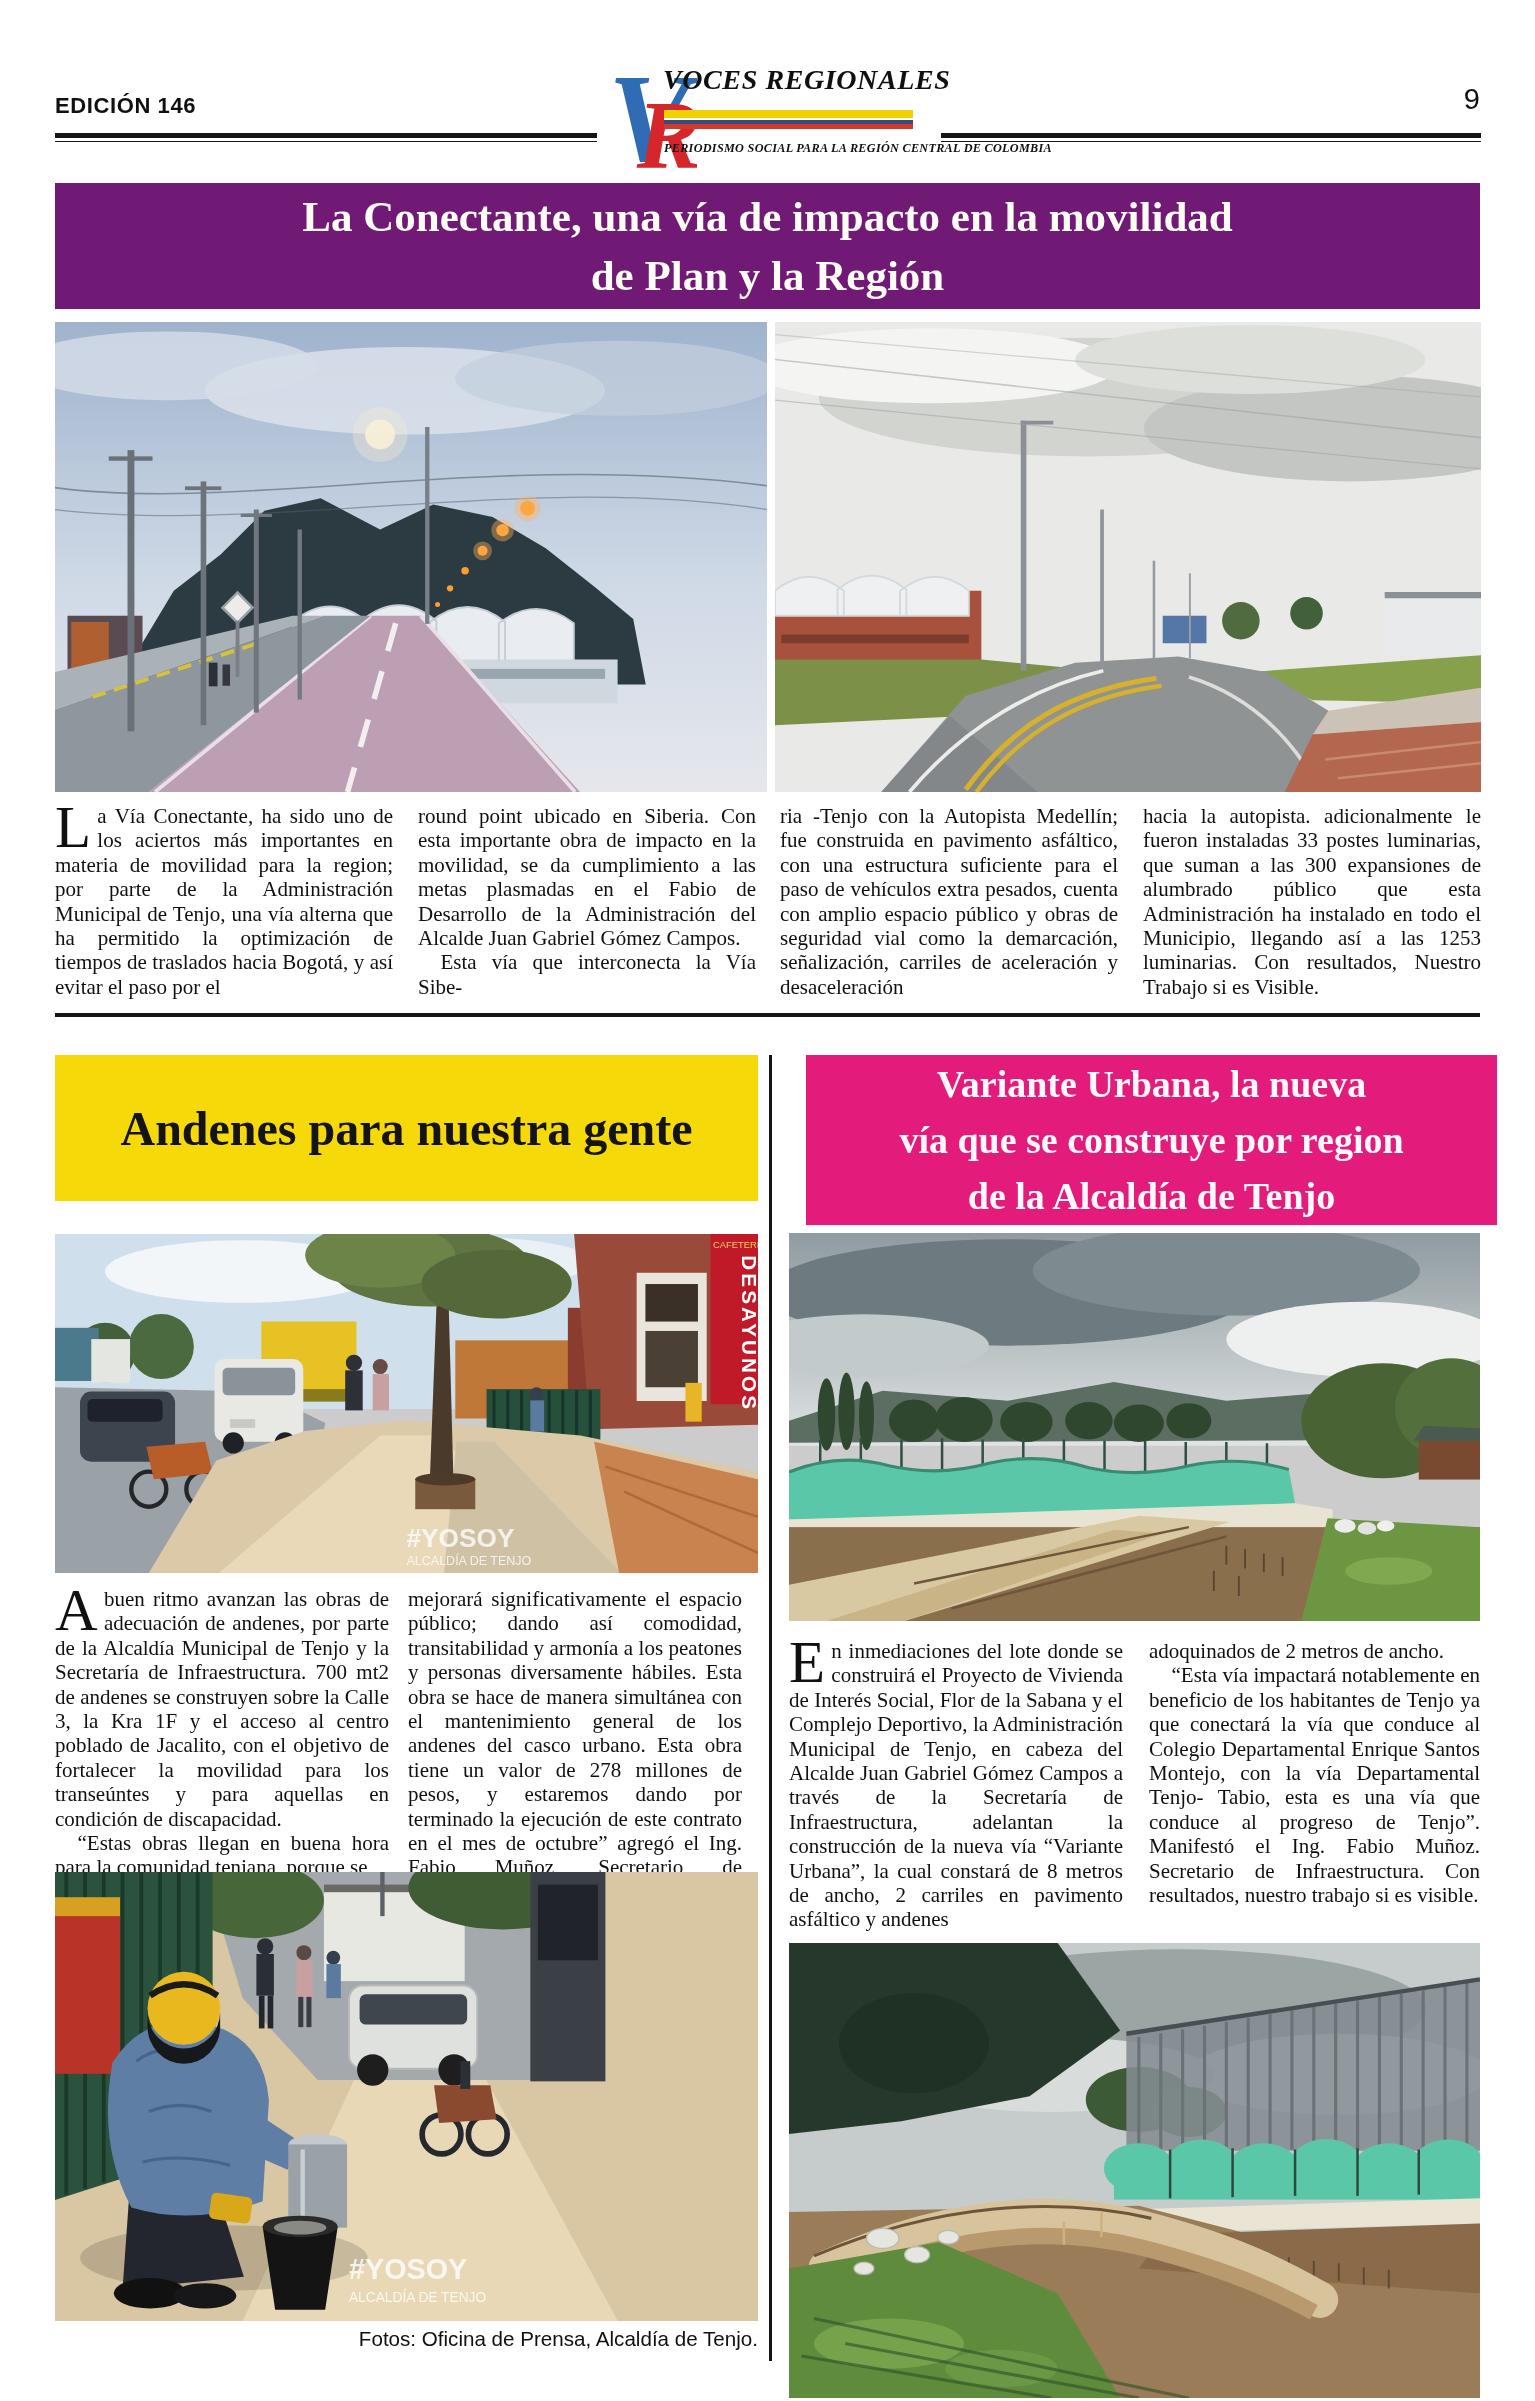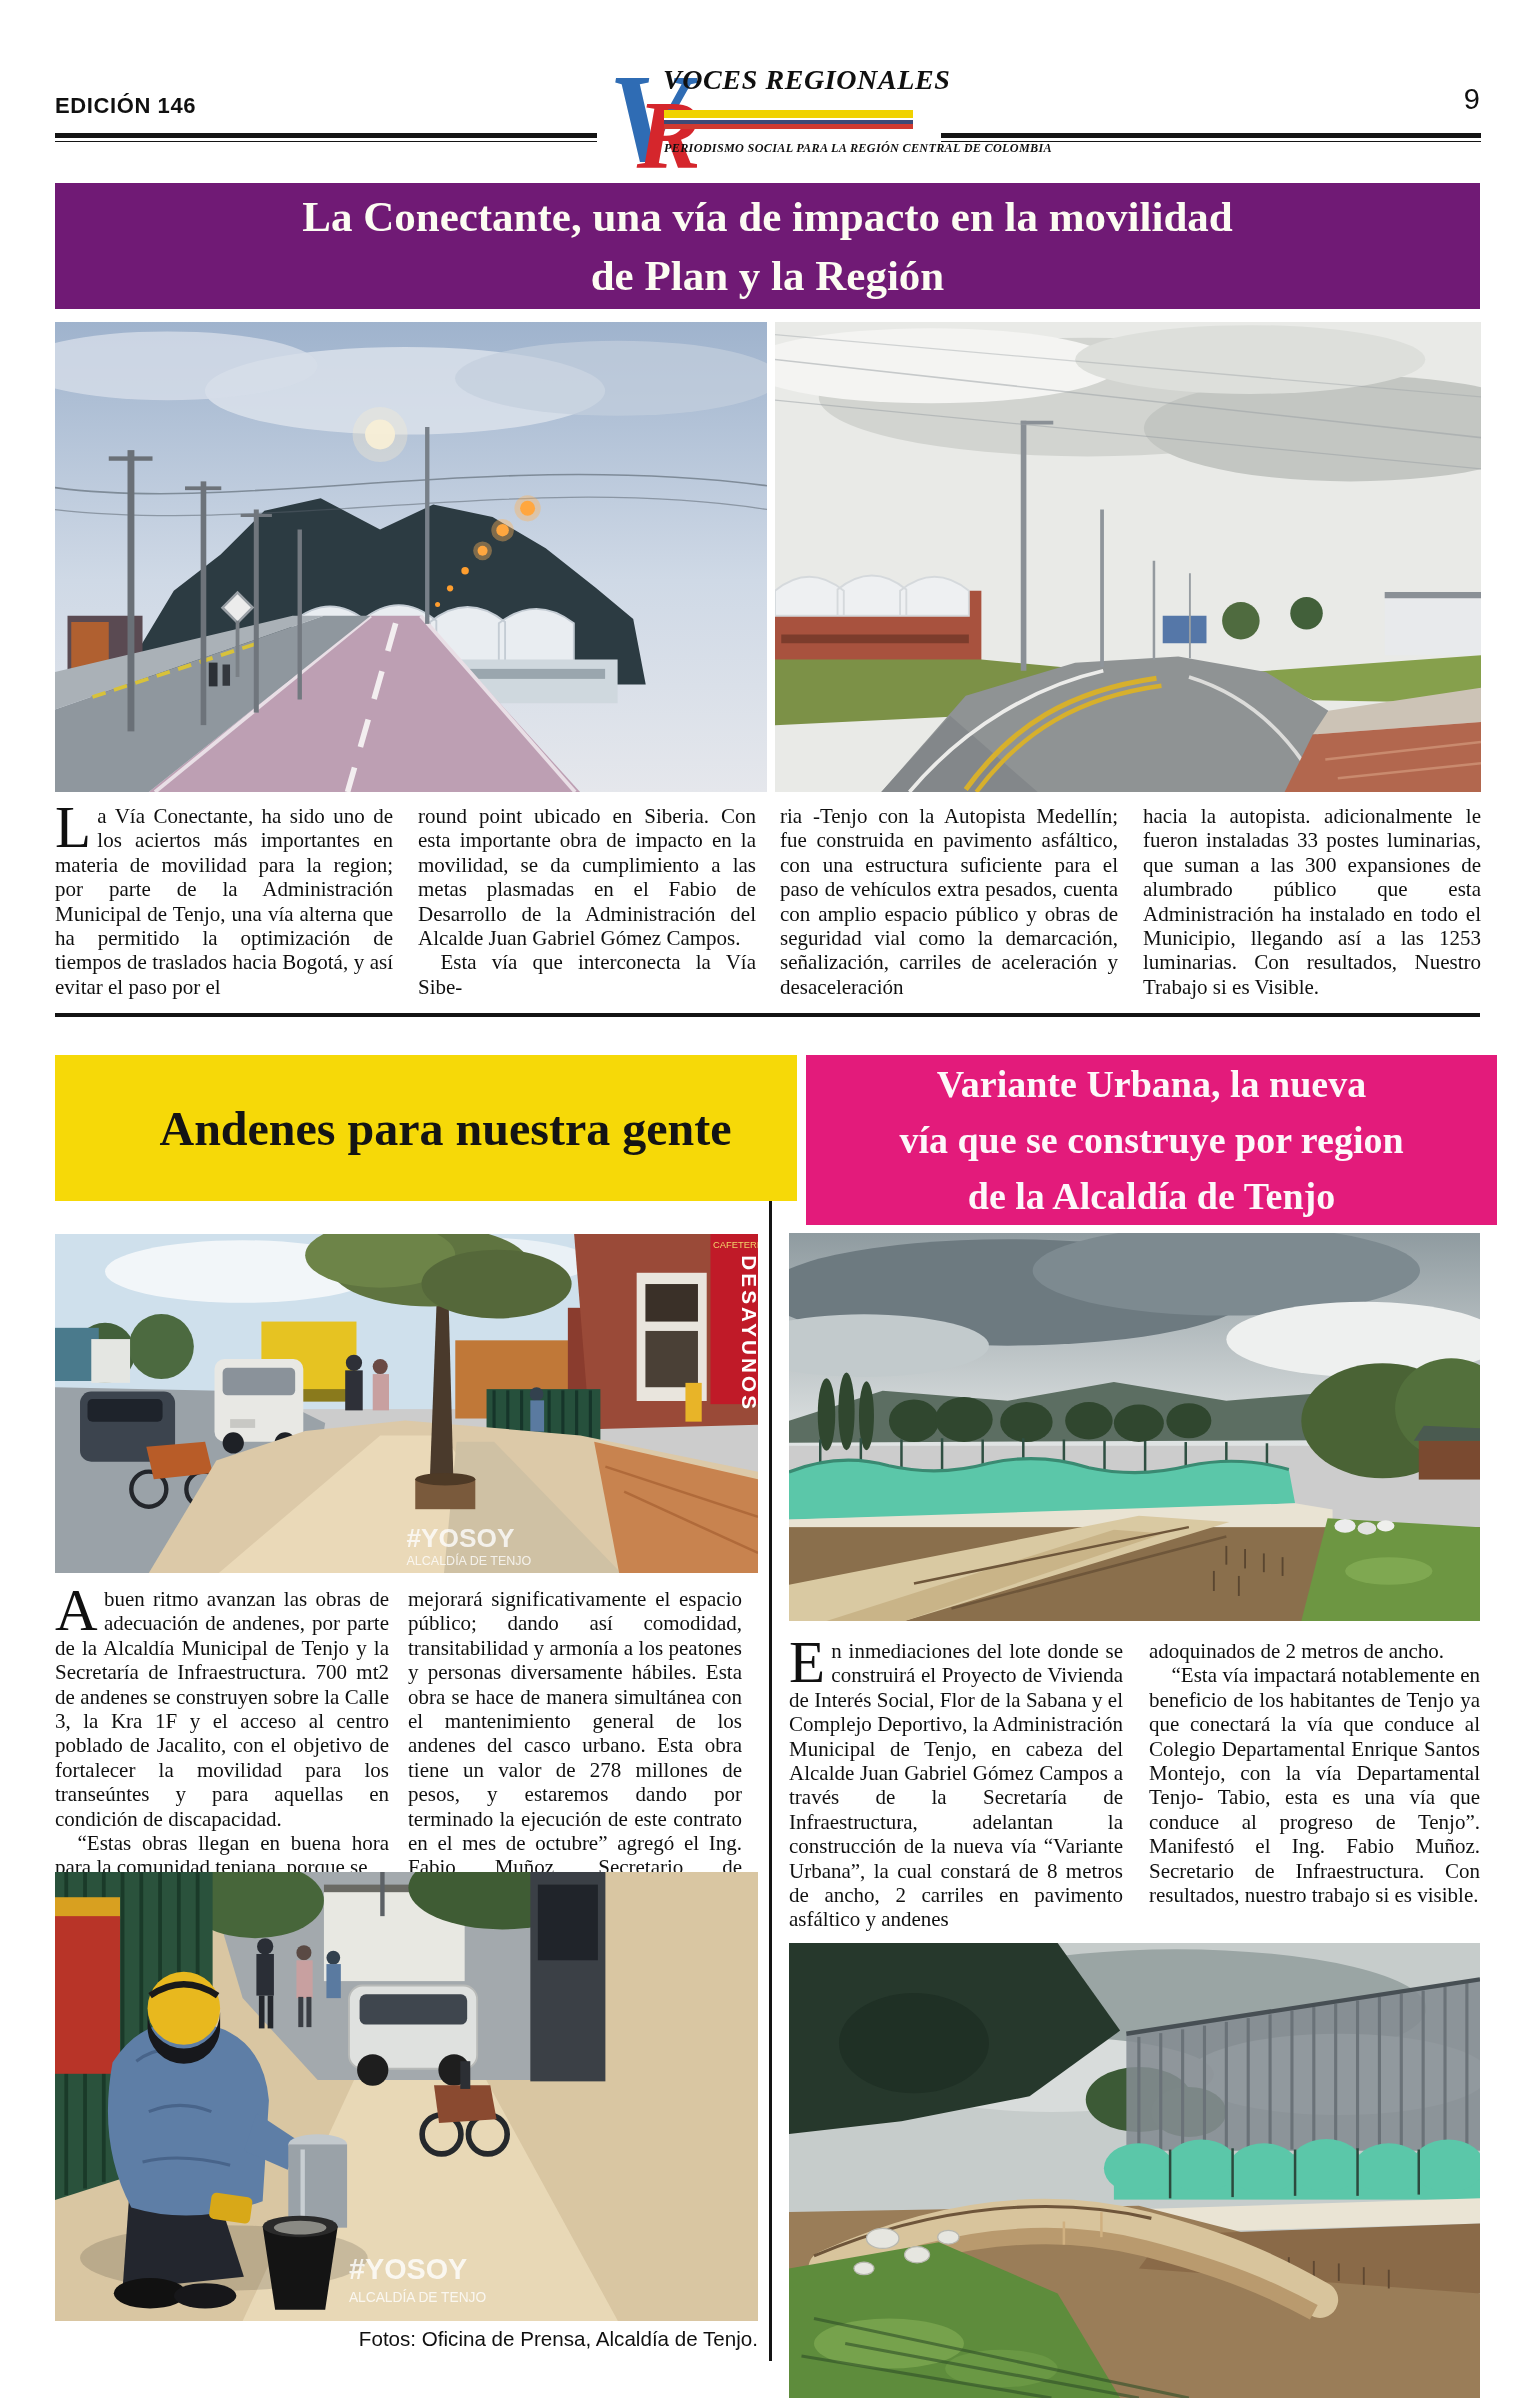--- a/index.html
+++ b/index.html
@@ -169,21 +169,21 @@
 <div class="abs col" style="left:780px;top:804px;width:338px;height:181px;">
   <p>ria -Tenjo con la Autopista Medellín; fue construida en pavimento asfáltico, con una estructura suficiente para el paso de vehículos extra pesados, cuenta con amplio espacio público y obras de seguridad vial como la demarcación, señalización, carriles de aceleración y desaceleración</p>
 </div>
 <div class="abs col" style="left:1143px;top:804px;width:338px;height:181px;">
   <p>hacia la autopista. adicionalmente le fueron instaladas 33 postes luminarias, que suman a las 300 expansiones de alumbrado público que esta Administración ha instalado en todo el Municipio, llegando así a las 1253 luminarias.  Con resultados, Nuestro Trabajo si es Visible.</p>
 </div>
 
 <div class="abs divider-h"></div>
 <div class="abs divider-v"></div>
 
-<div class="abs banner banner-yellow" style="background:#f6d908;padding-left:39px;">
+<div class="abs banner banner-yellow" style="background:#f6d908;">
   <div>Andenes para nuestra gente</div>
 </div>
 
 <div class="abs photo" style="left:55px;top:1234px;width:703px;height:339px;">
 <svg viewBox="0 0 1124 542" preserveAspectRatio="none">
   <rect width="1124" height="280" fill="#cfe0ec"></rect>
   <ellipse cx="300" cy="60" rx="220" ry="50" fill="#f2f6f9"></ellipse>
   <ellipse cx="660" cy="45" rx="200" ry="40" fill="#eaf1f6"></ellipse>
   <polygon points="660,235 800,190 920,235 660,250" fill="#7a8ba0"></polygon>
   <circle cx="80" cy="190" r="48" fill="#43603a"></circle>

